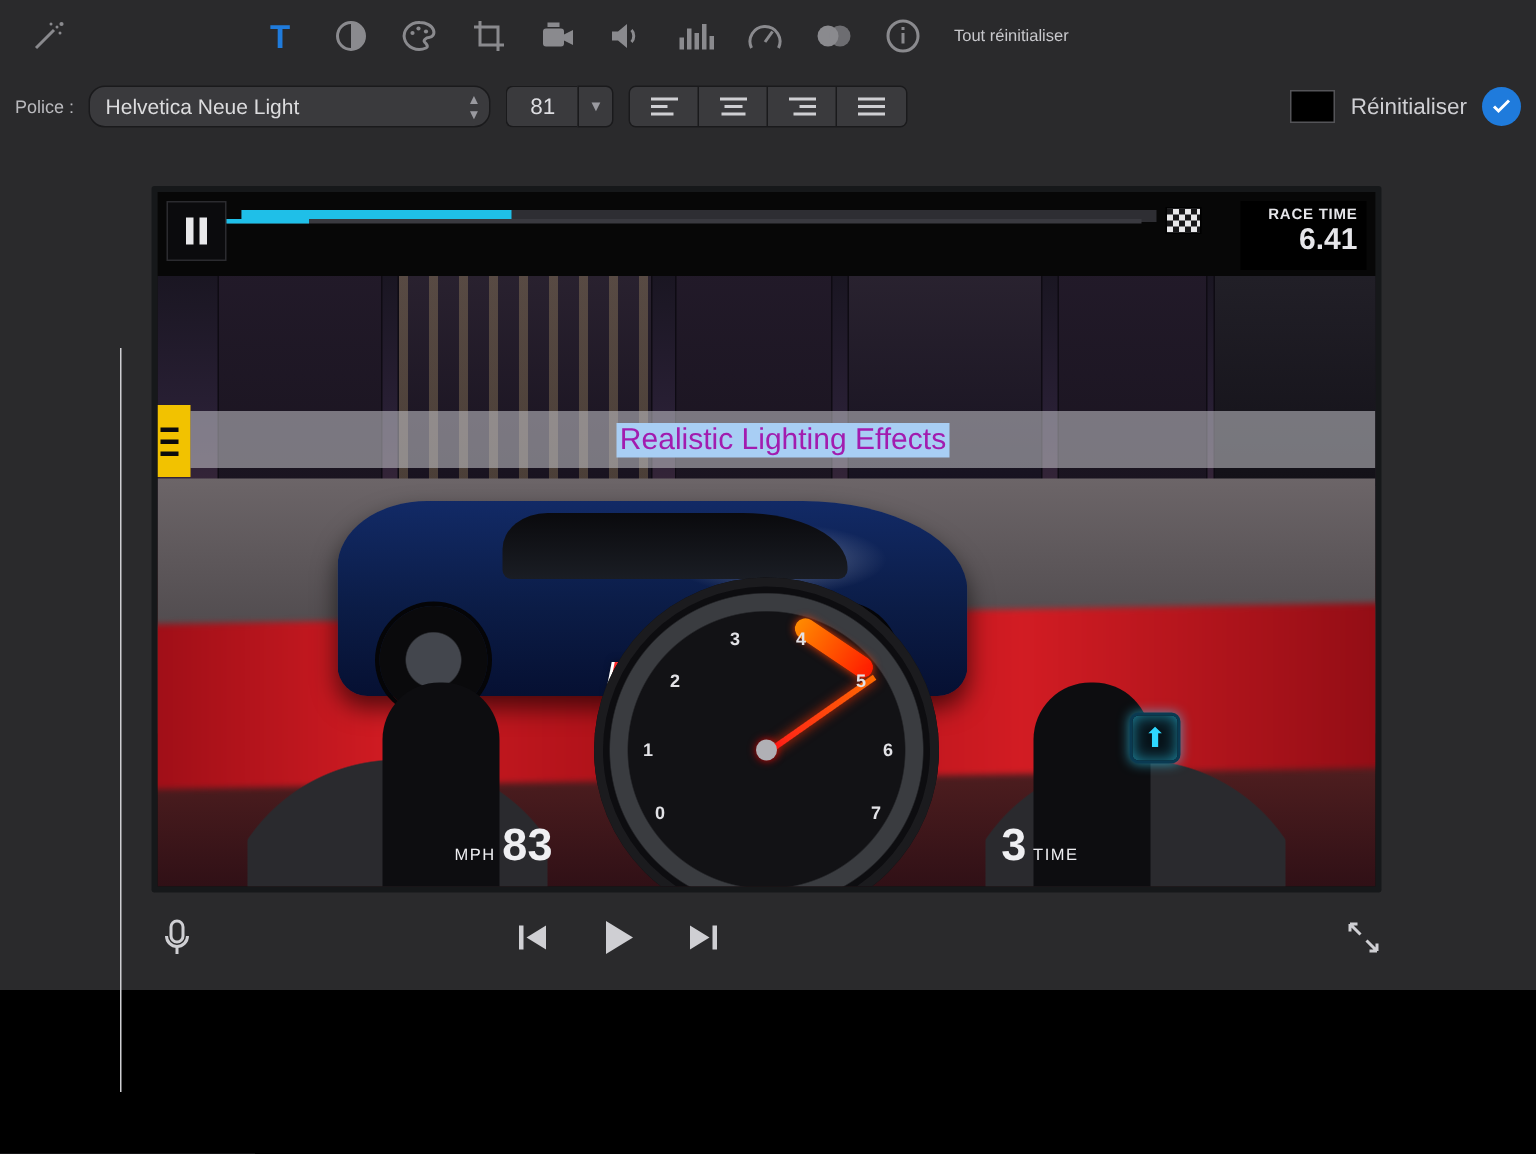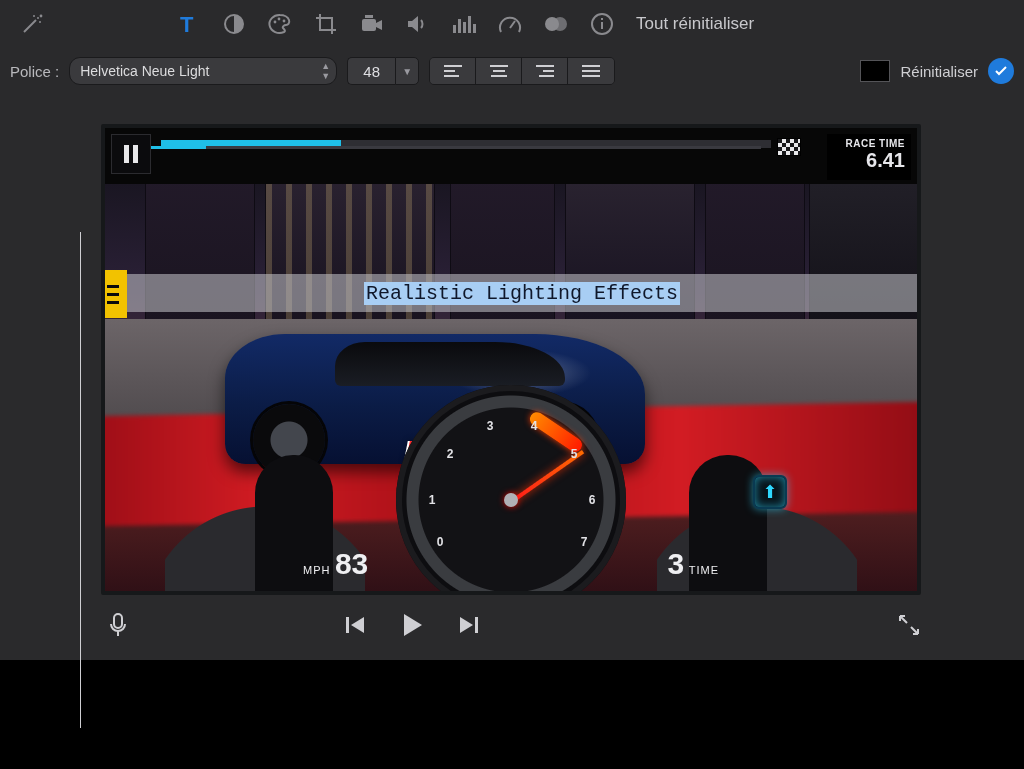--- a/index.html
+++ b/index.html
@@ -29,36 +29,36 @@
   }
   .tool-icon {
     width: 40px; height: 40px;
     display: flex; align-items: center; justify-content: center;
     color: #8a8a8e;
     border-radius: 4px;
   }
   .tool-icon.active { color: #1f7bdc; }
   .reset-all {
     color: #c8c8cc;
-    font-size: 17px;
+    font-size: 11px;
     margin-left: 8px;
     margin-right: 4px;
   }
 
   
   .font-row {
     height: 46px;
     display: flex;
     align-items: center;
     padding: 0 10px;
     gap: 10px;
   }
   .font-label {
     color: #b9b9bd;
-    font-size: 15px;
+    font-size: 12px;
   }
   .font-select {
     background: #3a3a3d;
     border: 1px solid #1a1a1c;
     border-radius: 11px;
     height: 28px;
     width: 268px;
     color: #dcdcde;
     font-size: 14px;
     display: flex; align-items: center;
@@ -220,24 +220,23 @@
   }
   .yellow-tab span{display:block;width:12px;height:3px;background:#0b0b0d;}
 
   .title-band{
     position:absolute;left:22px;right:0;top:90px;height:38px;
     background:rgba(200,200,205,.55);
     display:flex;align-items:center;justify-content:center;
   }
   .title-text{
     font-size:20px;
-    color:#0f172a;
+    color:#a21caf;
     background:#a8cef4;
     padding:0 2px;
-    font-family:Liberation Mono, monospace;
   }
 
   .car{
     position:absolute; left:120px; top:150px; width:420px; height:130px;
   }
   .car-body{
     position:absolute; inset:0;
     background:
       radial-gradient(120px 40px at 70% 30%, rgba(255,255,255,.35), transparent 60%),
       linear-gradient(#122a66,#0b1c46 55%,#061032);
@@ -442,21 +441,21 @@
 
     <div class="font-select">
       <span>Helvetica Neue Light</span>
       <span class="stepper-caret">
           <span>▲</span>
           <span>▼</span>
         </span>
     </div>
 
     <div class="size-group">
-      <div class="size-field">48</div>
+      <div class="size-field">81</div>
       <div class="size-drop">▼</div>
     </div>
 
     <div class="align-group">
       <div class="align-btn">
         <svg width="18" height="14">
             <line x1="0" y1="2" x2="18" y2="2" stroke="#cfcfd3" stroke-width="2"></line>
             <line x1="0" y1="7" x2="11" y2="7" stroke="#cfcfd3" stroke-width="2"></line>
             <line x1="0" y1="12" x2="15" y2="12" stroke="#cfcfd3" stroke-width="2"></line>
           </svg>

